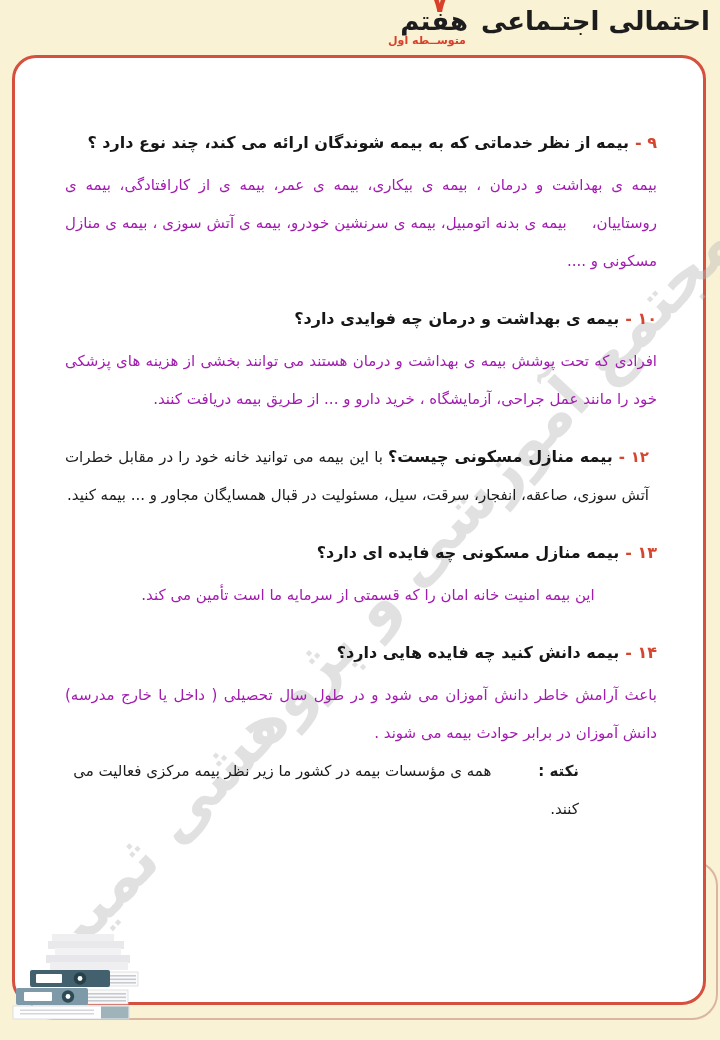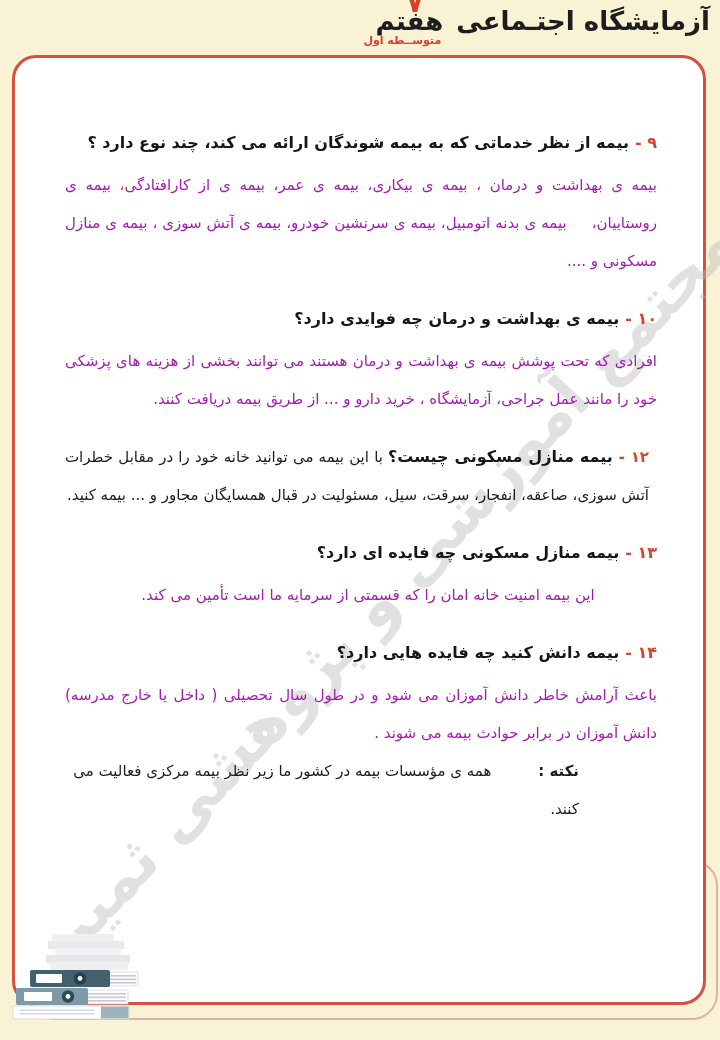--- a/index.html
+++ b/index.html
@@ -79,21 +79,21 @@
   
   .books{
     position:absolute;left:8px;top:924px;width:142px;height:100px;z-index:3;
   }
 </style>
 </head>
 <body>
 
 <div class="header">
   <div class="logo">
-    <span class="logo-main">آزمایشگاه اجتـماعی</span>
+    <span class="logo-main">احتمالی اجتـماعی</span>
     <span class="logo-grade-wrap">
       <span class="grade-mark">٧</span>
       <span class="logo-grade">هفتم</span>
       <span class="logo-sub">متوســطه اول</span>
     </span>
   </div>
 </div>
 
 <div class="card-shadow"></div>
 

